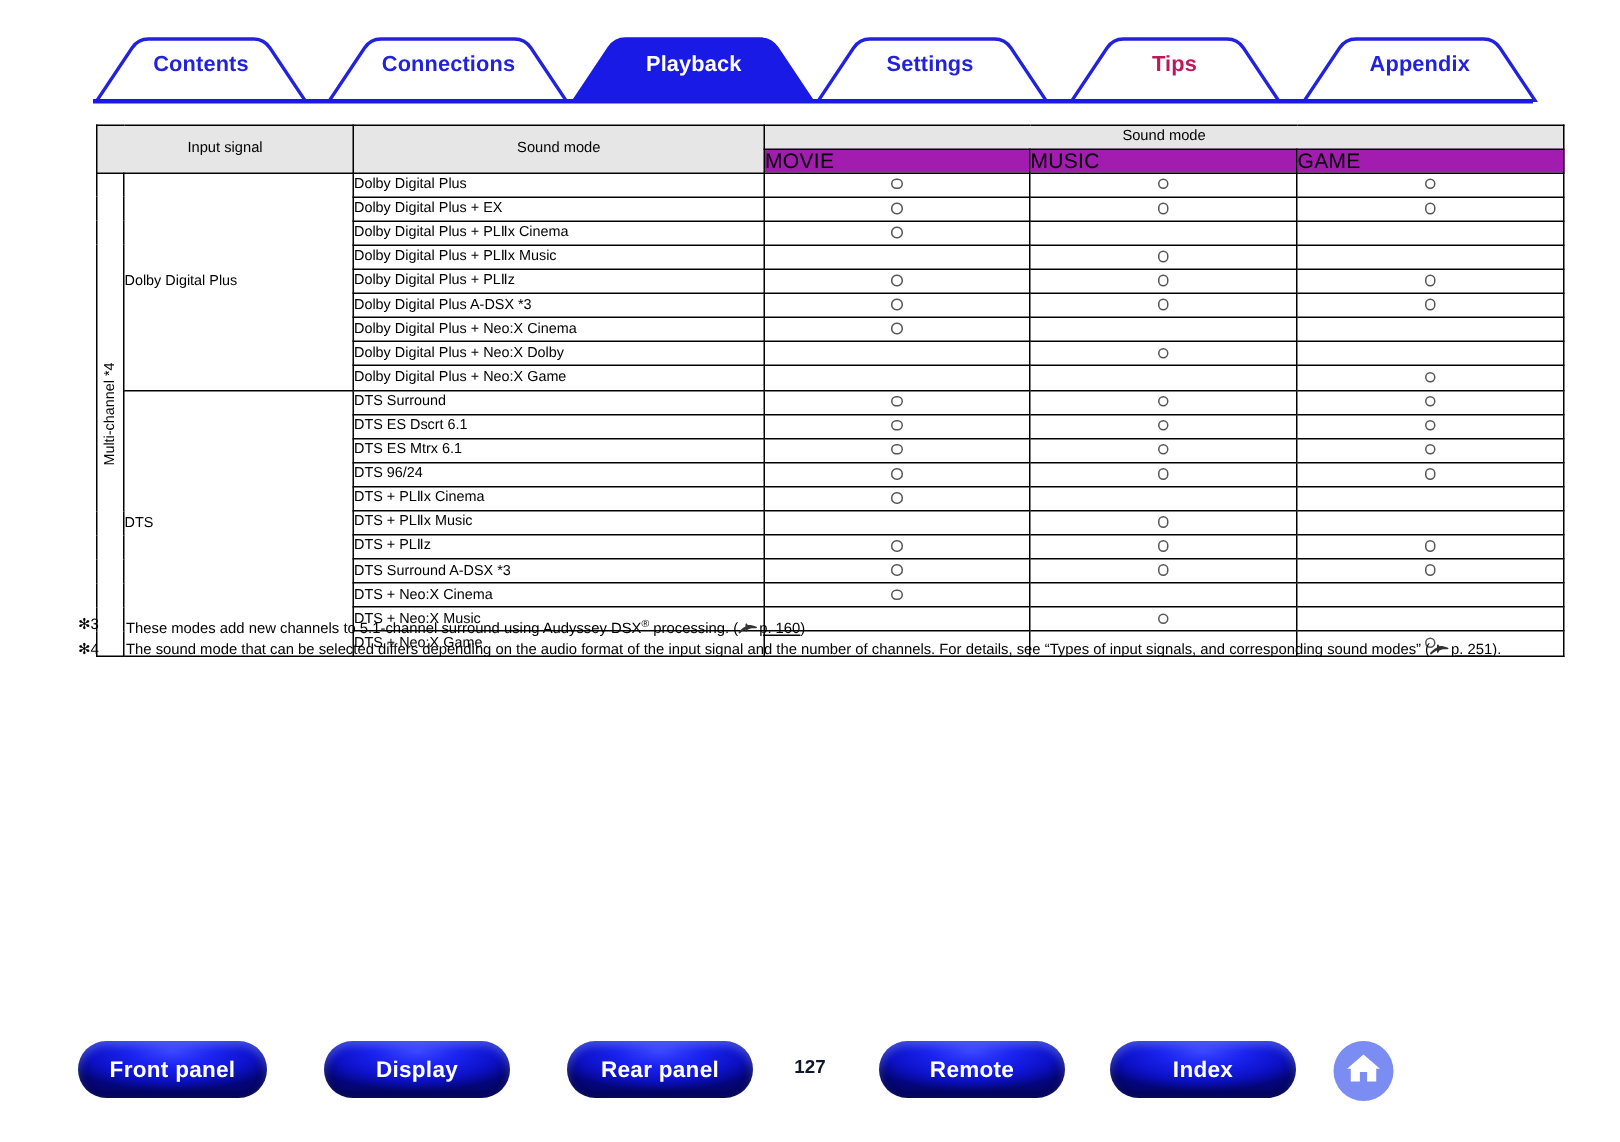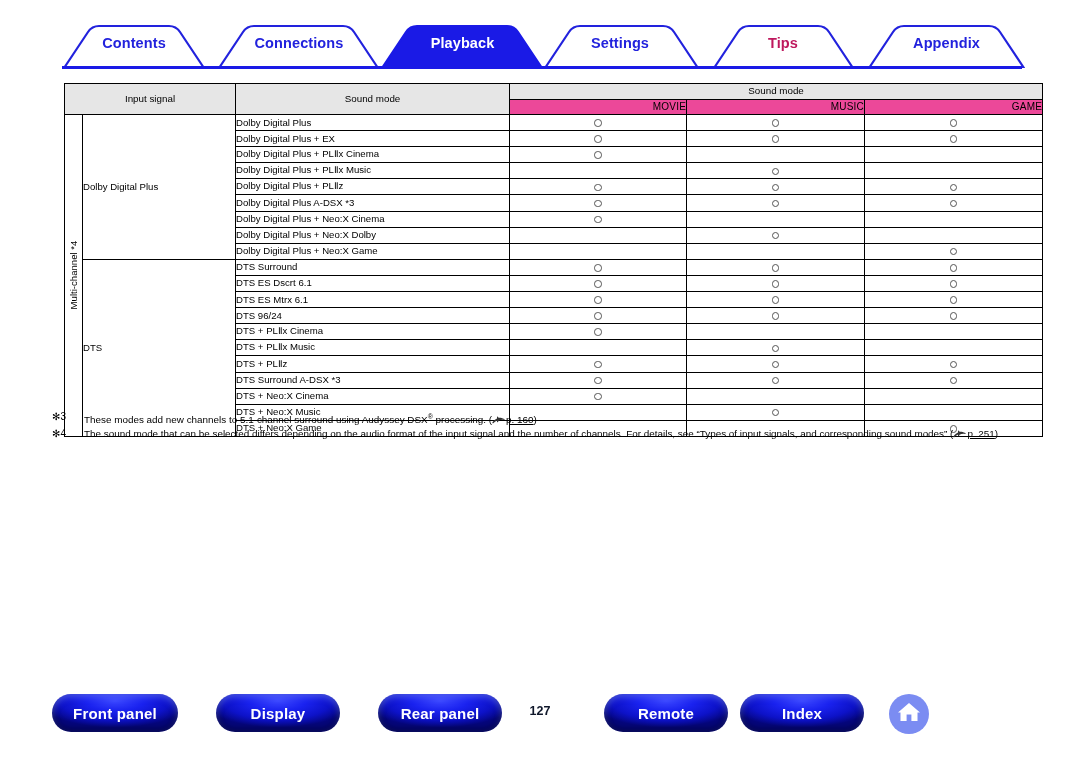--- a/index.html
+++ b/index.html
@@ -63,23 +63,23 @@
     font-weight: normal;
     vertical-align: middle;
   }
   .hdr {
     background: #e6e6e6;
     text-align: center;
     font-size: 9.8px;
     height: 15px;
   }
   .hdr-sub {
-    background: #ec4899;
-    text-align: right;
-    font-size: 10px;
+    background: #a21caf;
+    text-align: left;
+    font-size: 14px;
     height: 14px;
     font-weight: bold;
     letter-spacing: 0.2px;
   }
   td.rowlabel {
     padding-left: 4px;
     height: 15.1px;
     white-space: nowrap;
     font-size: 9.6px;
   }
@@ -422,21 +422,21 @@
   <div class="pillbtn" style="left:52px;width:126px;">
     <span>Front panel</span>
   </div>
   <div class="pillbtn" style="left:216px;width:124px;">
     <span>Display</span>
   </div>
   <div class="pillbtn" style="left:378px;width:124px;">
     <span>Rear panel</span>
   </div>
   <div id="pagenum">127</div>
-  <div class="pillbtn" style="left:604px;width:124px;">
+  <div class="pillbtn" style="left:586px;width:124px;">
     <span>Remote</span>
   </div>
   <div class="pillbtn" style="left:740px;width:124px;">
     <span>Index</span>
   </div>
   <div id="home-button">
     <span>
       <svg width="24" height="22" viewBox="0 0 24 22" xmlns="http://www.w3.org/2000/svg">
         <path d="M12 2 L23 11.5 L20.5 11.5 L20.5 20 L14.4 20 L14.4 13.6 L9.6 13.6 L9.6 20 L3.5 20 L3.5 11.5 L1 11.5 Z" fill="#ffffff"></path>
       </svg>

